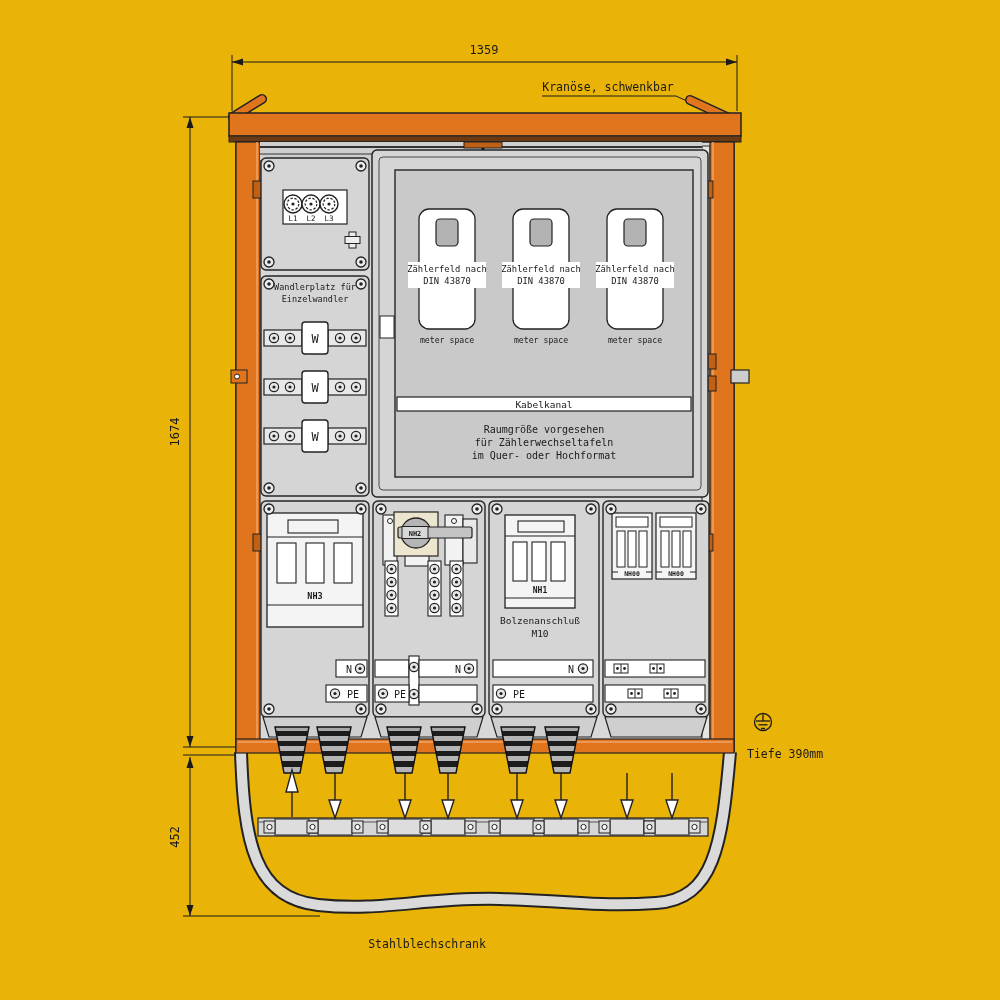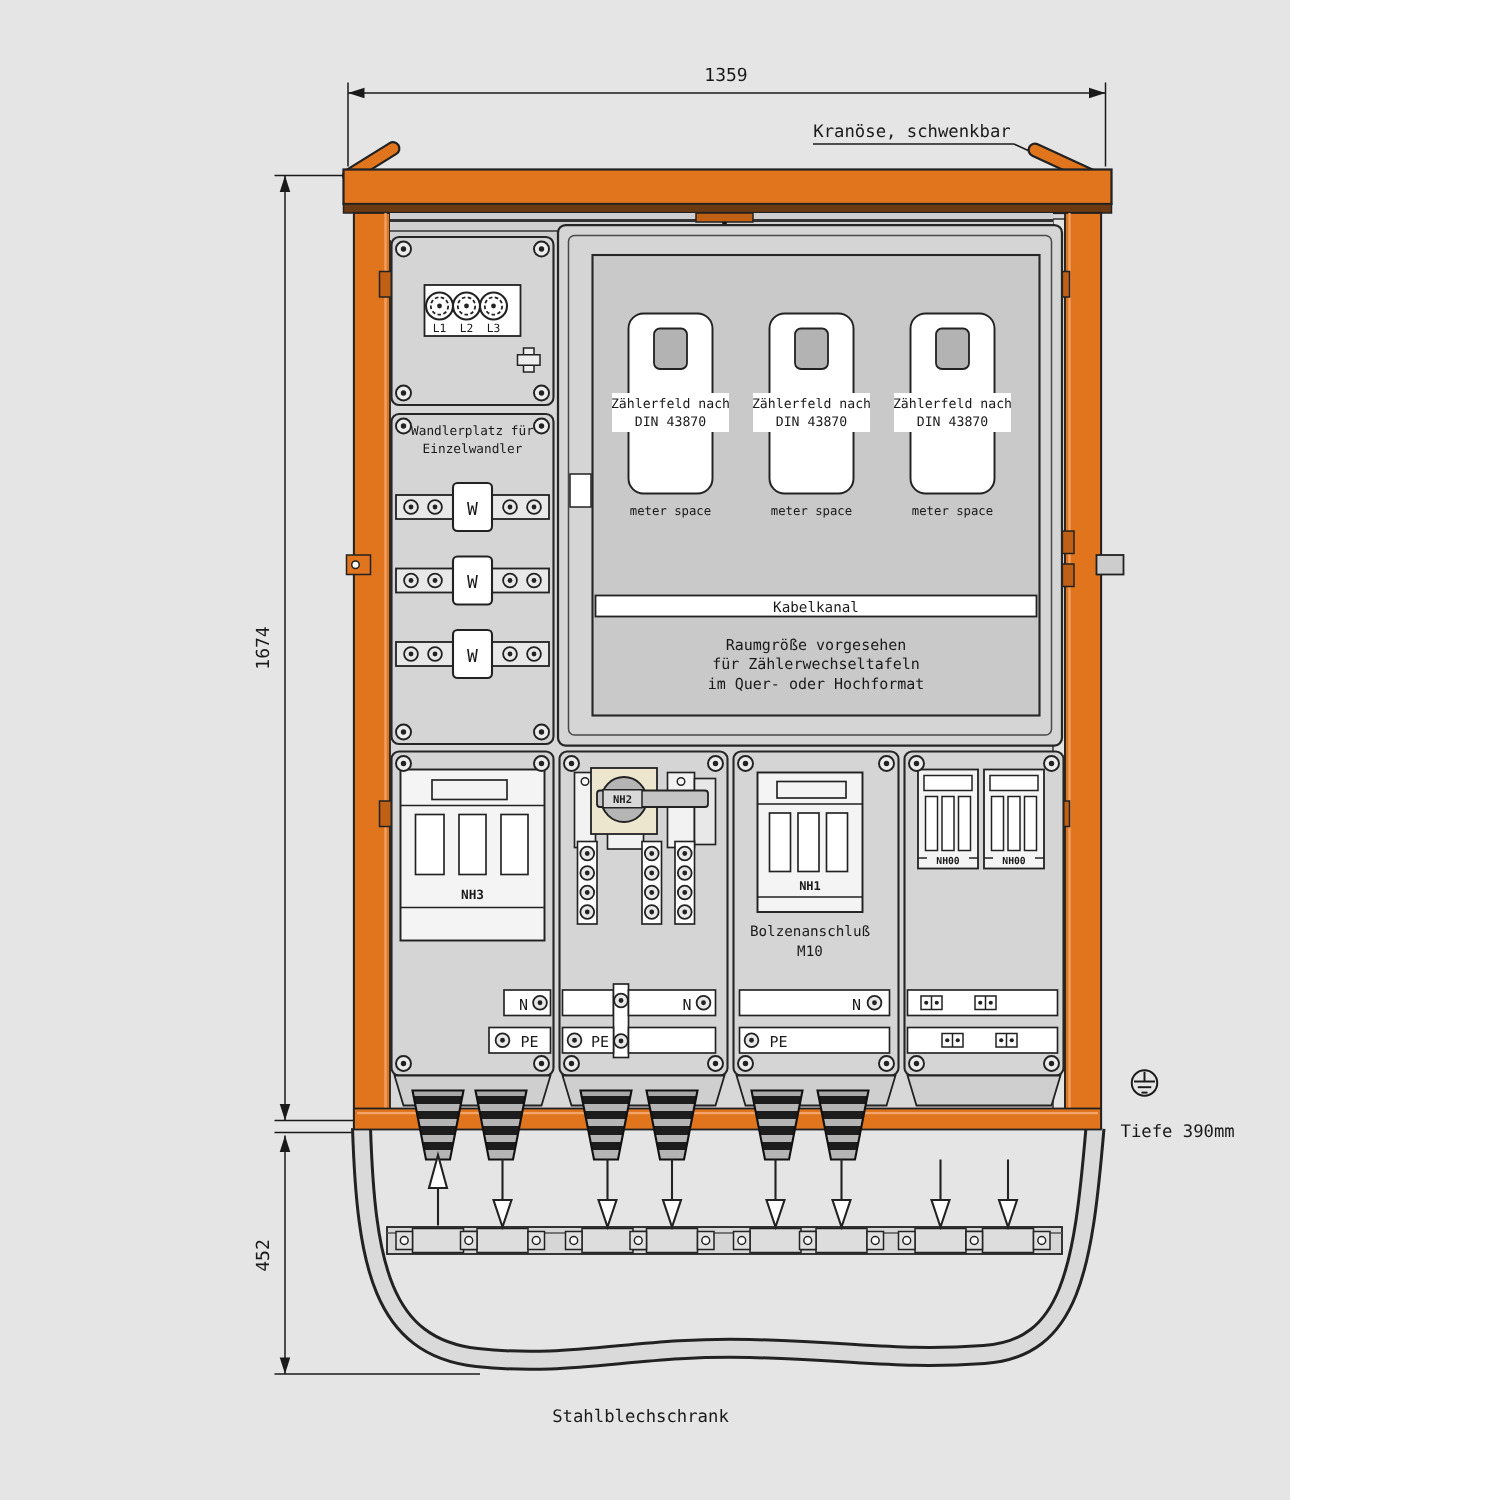--- a/index.html
+++ b/index.html
@@ -1,16 +1,16 @@
 <!DOCTYPE html>
 <html><head>
 <meta charset="utf-8">
 <style>
   html,body{margin:0;padding:0;background:#fff;}
-  .stage{position:relative;width:860px;height:1000px;background:#e5e5e5;overflow:hidden;
+  .stage{position:relative;width:1000px;height:1000px;background:#eab308;overflow:hidden;
          font-family:"DejaVu Sans Mono", monospace;}
   svg text{font-family:"DejaVu Sans Mono", monospace;fill:#1a1a1a;}
 </style>
 </head>
 <body>
 
 <div class="stage">
 <svg width="1000" height="1000" viewBox="0 0 1000 1000">
   <defs>
     <g id="screw">

